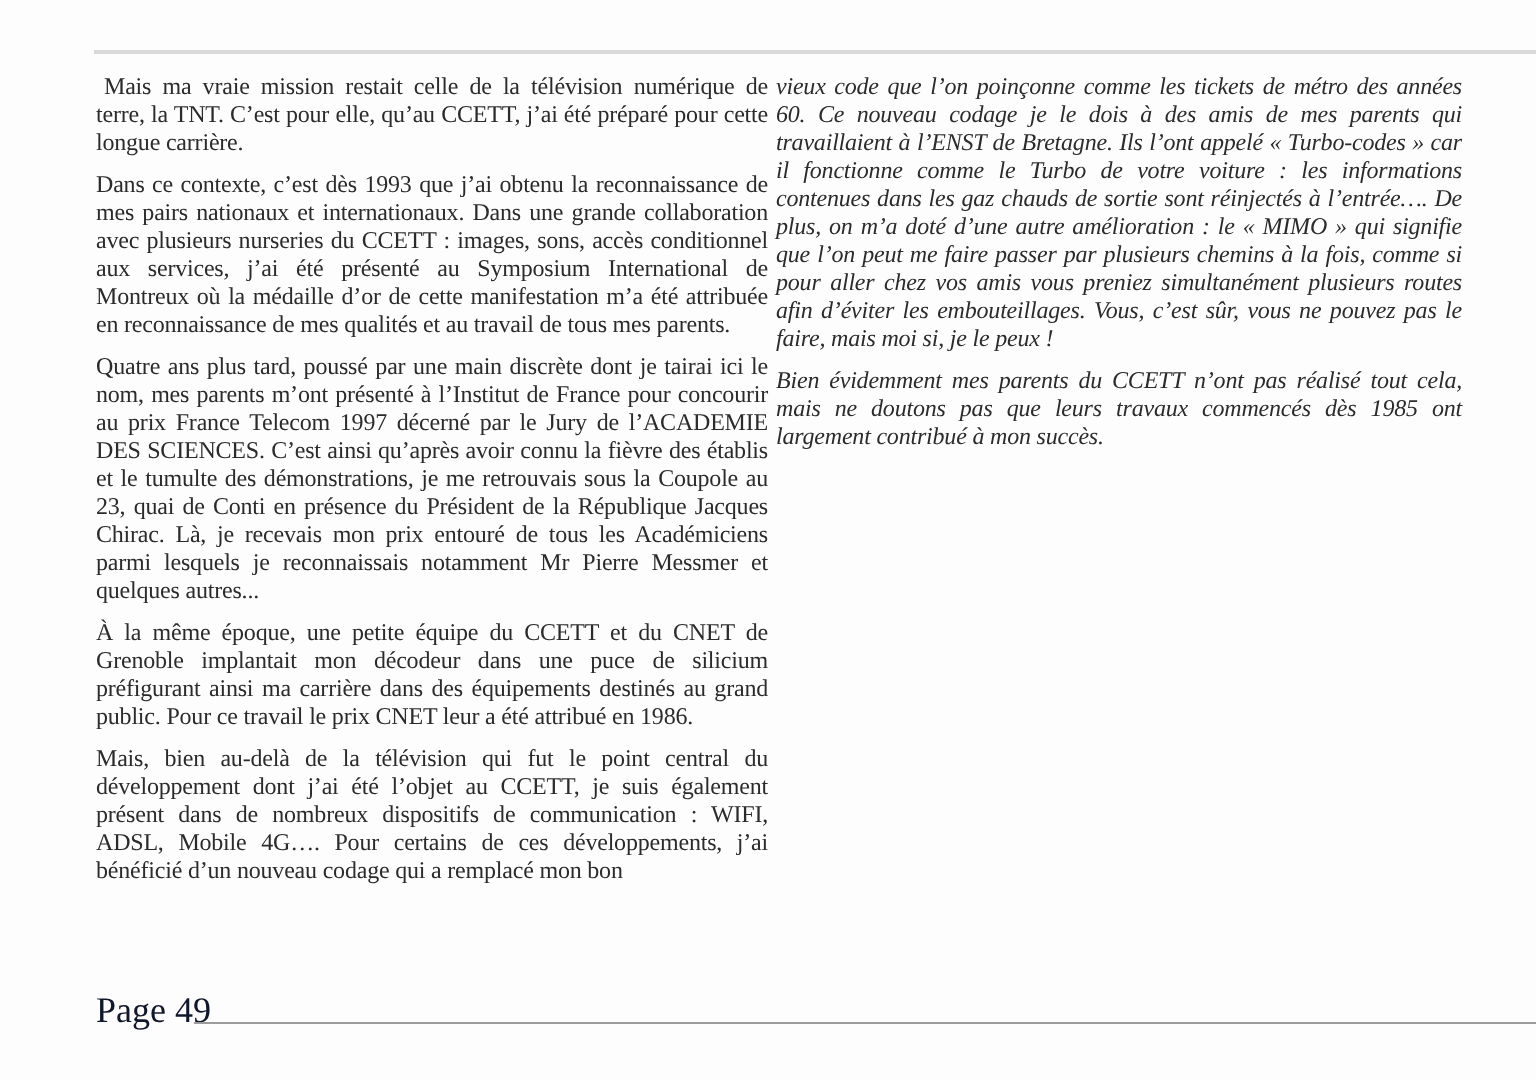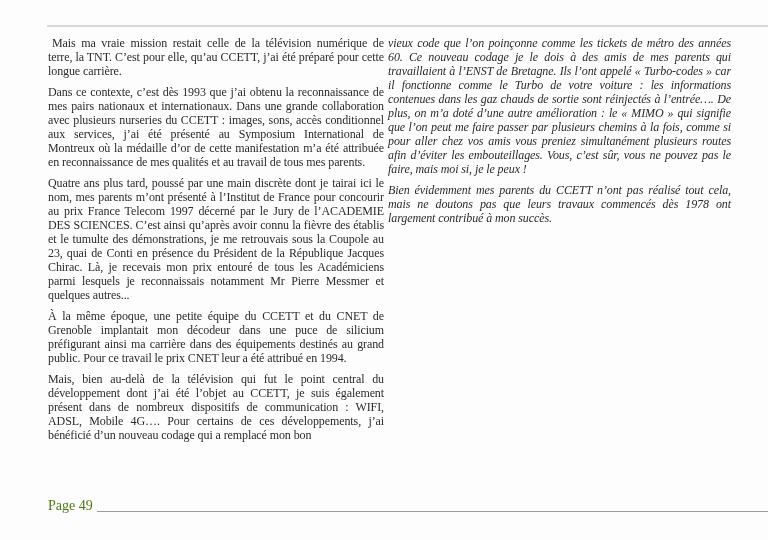--- a/index.html
+++ b/index.html
@@ -43,23 +43,23 @@
   .column p {
     margin: 0 0 7px 0;
   }
   .column p.first-indent {
     text-indent: 4px;
   }
   .footer-pagenum {
     position: absolute;
     left: 48px;
     top: 498px;
-    font-size: 14px;
+    font-size: 18px;
     line-height: 15px;
-    color: #4d7c0f;
+    color: #0f172a;
   }
   .footer-rule {
     position: absolute;
     left: 97px;
     right: 0;
     top: 511px;
     height: 1px;
     background: #9c9c9c;
   }
 </style>
@@ -68,26 +68,26 @@
 
 <div class="page">
 
   <div class="top-rule"></div>
 
   <div class="body-area">
     <div class="column left">
       <p class="first-indent">Mais ma vraie mission restait celle de la télévision numérique de terre, la TNT. C’est pour elle, qu’au CCETT, j’ai été préparé pour cette longue carrière.</p>
       <p>Dans ce contexte, c’est dès 1993 que j’ai obtenu la reconnaissance de mes pairs nationaux et internationaux. Dans une grande collaboration avec plusieurs nurseries du CCETT : images, sons, accès conditionnel aux services, j’ai été présenté au Symposium International de Montreux où la médaille d’or de cette manifestation m’a été attribuée en reconnaissance de mes qualités et au travail de tous mes parents.</p>
       <p>Quatre ans plus tard, poussé par une main discrète dont je tairai ici le nom, mes parents m’ont présenté à l’Institut de France pour concourir au prix France Telecom 1997 décerné par le Jury de l’ACADEMIE DES SCIENCES. C’est ainsi qu’après avoir connu la fièvre des établis et le tumulte des démonstrations, je me retrouvais sous la Coupole au 23, quai de Conti en présence du Président de la République Jacques Chirac. Là, je recevais mon prix entouré de tous les Académiciens parmi lesquels je reconnaissais notamment Mr Pierre Messmer et quelques autres...</p>
-      <p>À la même époque, une petite équipe du CCETT et du CNET de Grenoble implantait mon décodeur dans une puce de silicium préfigurant ainsi ma carrière dans des équipements destinés au grand public. Pour ce travail le prix CNET leur a été attribué en 1994.</p>
+      <p>À la même époque, une petite équipe du CCETT et du CNET de Grenoble implantait mon décodeur dans une puce de silicium préfigurant ainsi ma carrière dans des équipements destinés au grand public. Pour ce travail le prix CNET leur a été attribué en 1986.</p>
       <p>Mais, bien au-delà de la télévision qui fut le point central du développement dont j’ai été l’objet au CCETT, je suis également présent dans de nombreux dispositifs de communication : WIFI, ADSL, Mobile 4G…. Pour certains de ces développements, j’ai bénéficié d’un nouveau codage qui a remplacé mon bon</p>
     </div>
 
     <div class="column right">
       <p>vieux code que l’on poinçonne comme les tickets de métro des années 60. Ce nouveau codage je le dois à des amis de mes parents qui travaillaient à l’ENST de Bretagne. Ils l’ont appelé « Turbo-codes » car il fonctionne comme le Turbo de votre voiture : les informations contenues dans les gaz chauds de sortie sont réinjectés à l’entrée…. De plus, on m’a doté d’une autre amélioration : le « MIMO » qui signifie que l’on peut me faire passer par plusieurs chemins à la fois, comme si pour aller chez vos amis vous preniez simultanément plusieurs routes afin d’éviter les embouteillages. Vous, c’est sûr, vous ne pouvez pas le faire, mais moi si, je le peux !</p>
-      <p>Bien évidemment mes parents du CCETT n’ont pas réalisé tout cela, mais ne doutons pas que leurs travaux commencés dès 1978 ont largement contribué à mon succès.</p>
+      <p>Bien évidemment mes parents du CCETT n’ont pas réalisé tout cela, mais ne doutons pas que leurs travaux commencés dès 1985 ont largement contribué à mon succès.</p>
     </div>
   </div>
 
   <span class="footer-pagenum">Page 49</span>
   <div class="footer-rule"></div>
 
 </div>
 
 </body></html>

